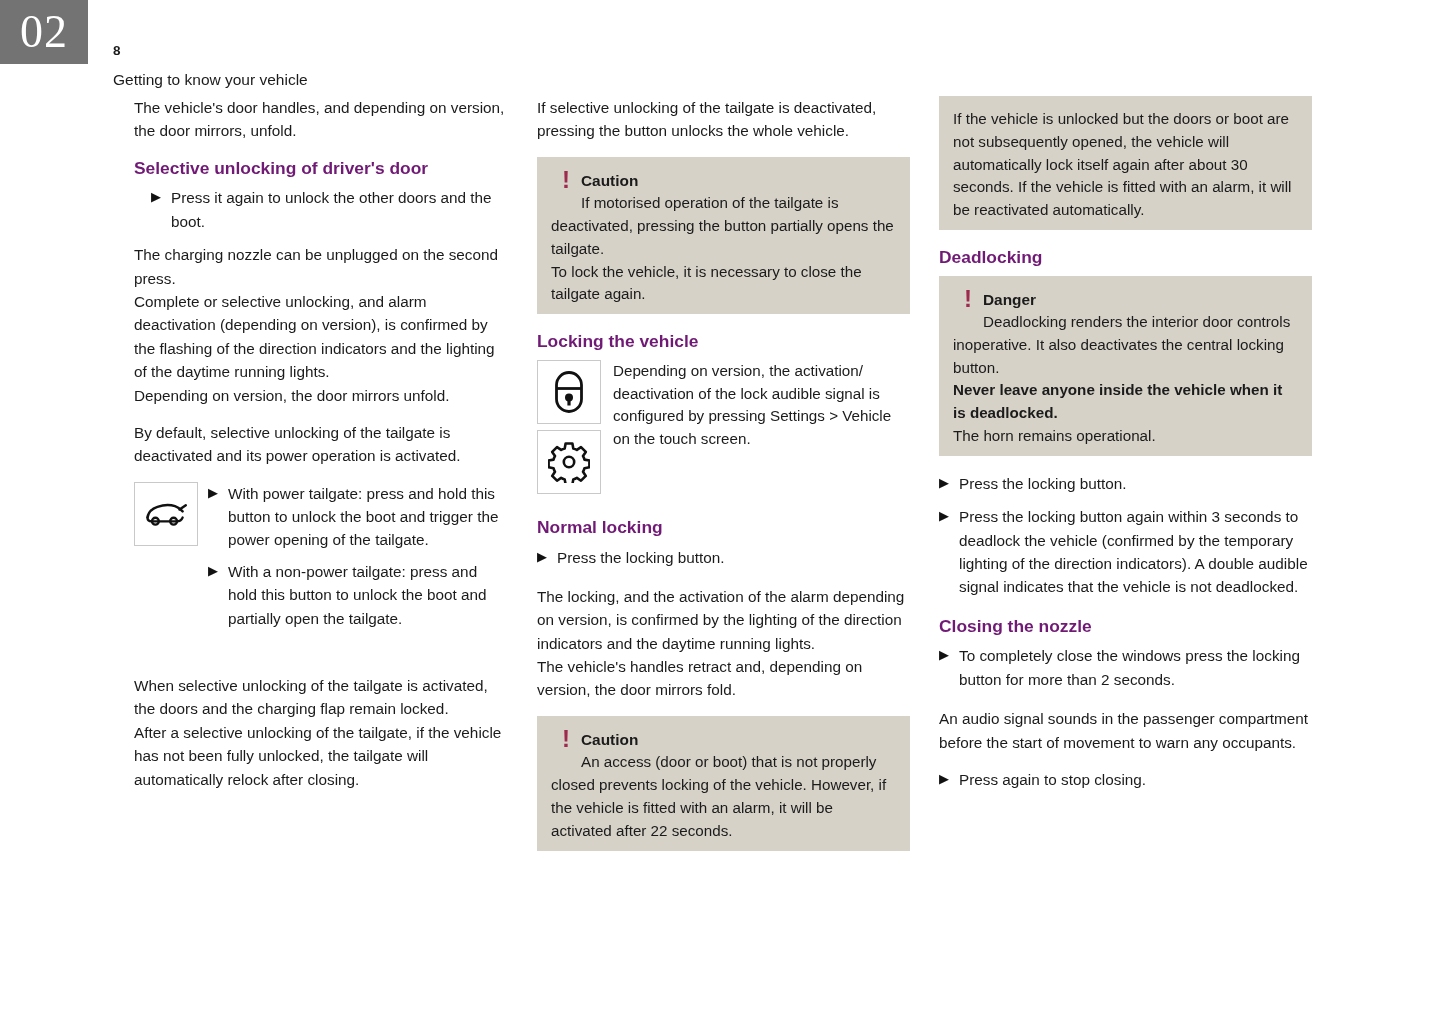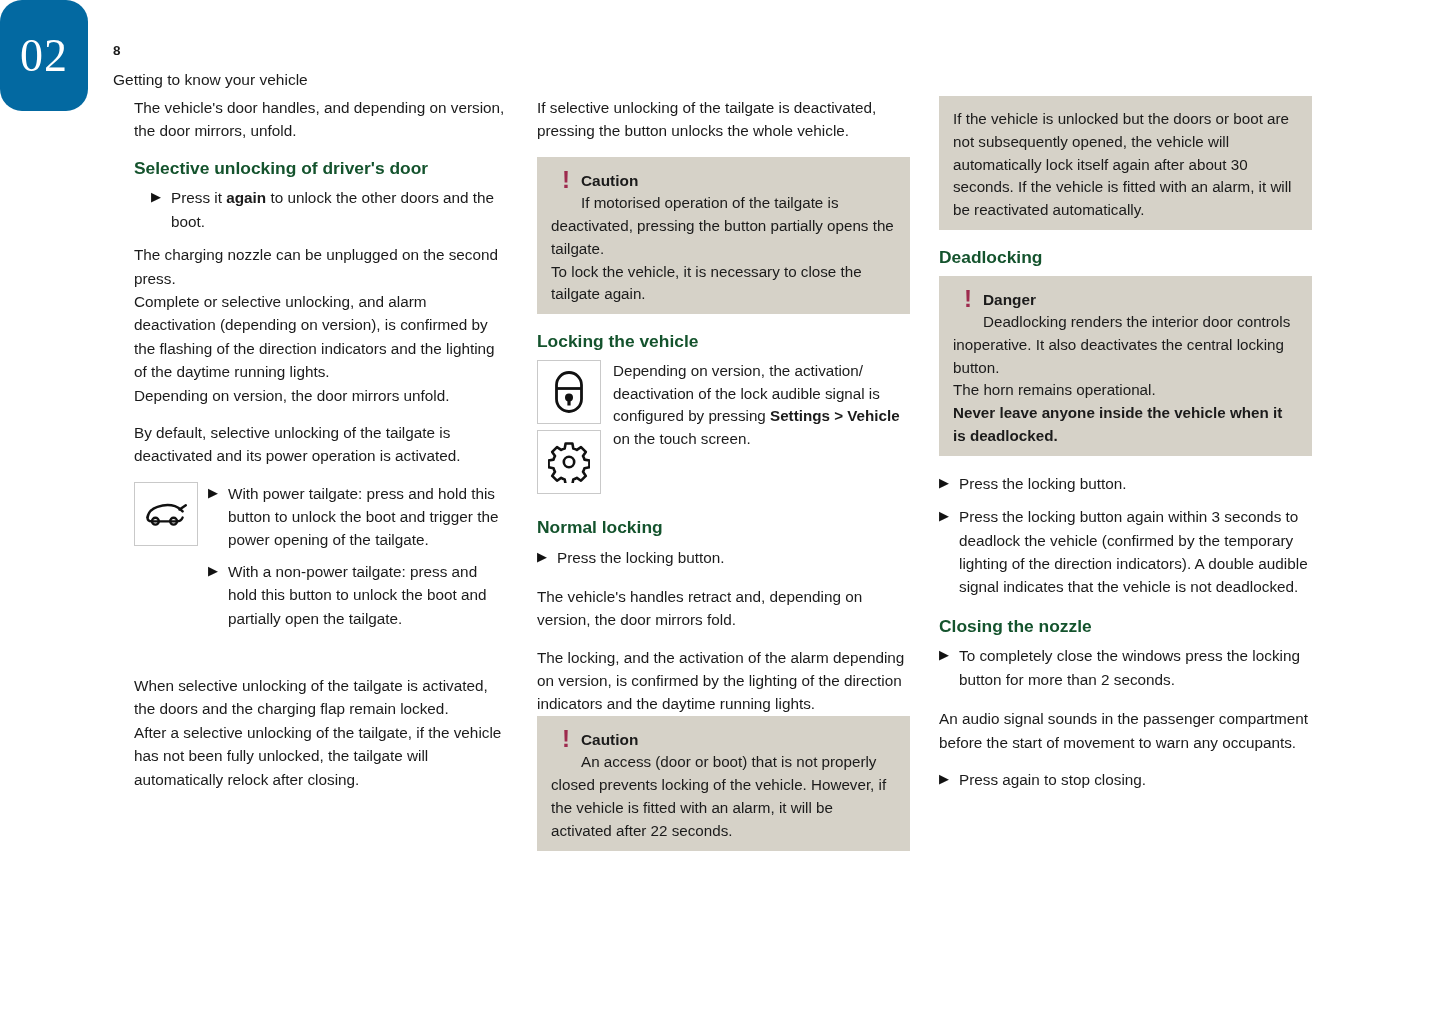--- a/index.html
+++ b/index.html
@@ -7,23 +7,23 @@
     width:1445px;height:1018px;
     background:#ffffff;
     font-family:"Liberation Sans", sans-serif;
     color:#1b1b1b;
     position:relative;
     overflow:hidden;
   }
   
   .chapter-tab{
     position:absolute;left:0;top:0;
-    width:88px;height:111px;
-    background:#0369a1;
-    display:flex;align-items:center;justify-content:center;border-radius:22px;
+    width:88px;height:64px;
+    background:#737373;
+    display:flex;align-items:center;justify-content:center;
   }
   .chapter-tab .num{
     font-family:"Liberation Serif", serif;
     font-size:46px;color:#ffffff;line-height:1;
     letter-spacing:1px;
   }
   
   .page-header{
     position:absolute;left:113px;top:42px;
   }
@@ -42,24 +42,24 @@
   }
   .col-1{left:134px;}
   .col-2{left:537px;}
   .col-3{left:939px;}
 
   p{margin:0;font-size:15.3px;line-height:1.53;color:#1b1b1b;}
   .para{margin-bottom:14px;}
   .para.tight{margin-bottom:0;}
   h3{
     margin:0 0 7px 0;
-    font-size:17.4px;font-weight:bold;line-height:1.3;color:#14532d;
+    font-size:17.4px;font-weight:bold;line-height:1.3;color:#701a75;
   }
   .h3-spaced{margin-top:16px;}
-  b,strong{font-weight:bold;}
+  b,strong{font-weight:normal;}
 
   
   .bullet{
     display:flex;margin:0 0 10px 0;padding-left:17px;
   }
   .bullet .tri{
     flex:0 0 auto;width:20px;
     font-size:13px;line-height:1.53;color:#111;
     padding-top:1px;
   }
@@ -211,22 +211,22 @@
 
     <h3 class="h3-spaced">Normal locking</h3>
 
     <div class="bullet nopad">
       <span class="tri">▶</span>
       <span class="btxt">Press the locking button.</span>
     </div>
 
     <div style="height:6px"></div>
 
+    <p class="para tight">The locking, and the activation of the alarm depending on version, is confirmed by the lighting of the direction indicators and the daytime running lights.</p>
     <p class="para">The vehicle's handles retract and, depending on version, the door mirrors fold.</p>
-    <p class="para tight">The locking, and the activation of the alarm depending on version, is confirmed by the lighting of the direction indicators and the daytime running lights.</p>
 
     <div class="box">
       <div class="box-head">
         <span class="bang">!</span>
         <span class="box-title">Caution</span>
       </div>
       <p class="box-body-first">An access (door or boot) that is not properly closed prevents locking of the vehicle. However, if the vehicle is fitted with an alarm, it will be activated after 22 seconds.</p>
     </div>
   </div>
 
@@ -237,22 +237,22 @@
     </div>
 
     <h3 class="h3-spaced">Deadlocking</h3>
 
     <div class="box">
       <div class="box-head">
         <span class="bang">!</span>
         <span class="box-title">Danger</span>
       </div>
       <p class="box-body-first">Deadlocking renders the interior door controls inoperative. It also deactivates the central locking button.</p>
+      <p style="font-weight:bold">Never leave anyone inside the vehicle when it is deadlocked.</p>
       <p>The horn remains operational.</p>
-      <p style="font-weight:bold">Never leave anyone inside the vehicle when it is deadlocked.</p>
     </div>
 
     <div class="bullet nopad">
       <span class="tri">▶</span>
       <span class="btxt">Press the locking button.</span>
     </div>
 
     <div class="bullet nopad">
       <span class="tri">▶</span>
       <span class="btxt">Press the locking button again within 3 seconds to deadlock the vehicle (confirmed by the temporary lighting of the direction indicators). A double audible signal indicates that the vehicle is not deadlocked.</span>

